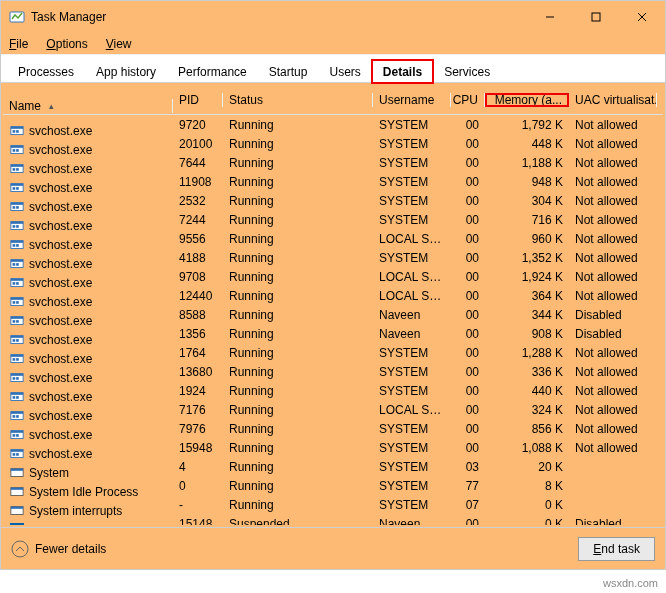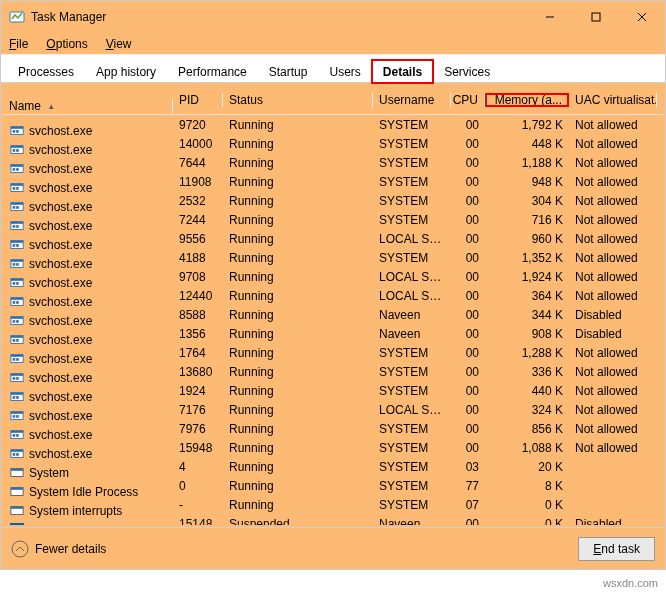--- a/index.html
+++ b/index.html
@@ -120,21 +120,21 @@
         <div class="grid-row">
           <div class="col c-name">
             <span class="proc-icon"><svg viewBox="0 0 16 16" width="16" height="14">
                 <rect x="1" y="3" width="14" height="9" fill="#fff" stroke="#2e6fb5"></rect>
                 <rect x="1" y="3" width="14" height="2.5" fill="#2e6fb5"></rect>
                 <rect x="3" y="7" width="3" height="3" fill="#2e6fb5"></rect>
                 <rect x="7" y="7" width="3" height="3" fill="#2e6fb5"></rect>
               </svg></span>
             <span>svchost.exe</span>
           </div>
-          <div class="col c-pid">14000</div>
+          <div class="col c-pid">20100</div>
           <div class="col c-status">Running</div>
           <div class="col c-user">SYSTEM</div>
           <div class="col c-cpu">00</div>
           <div class="col c-mem">448 K</div>
           <div class="col c-uac">Not allowed</div>
         </div>
         <div class="grid-row">
           <div class="col c-name">
             <span class="proc-icon"><svg viewBox="0 0 16 16" width="16" height="14">
                 <rect x="1" y="3" width="14" height="9" fill="#fff" stroke="#2e6fb5"></rect>

